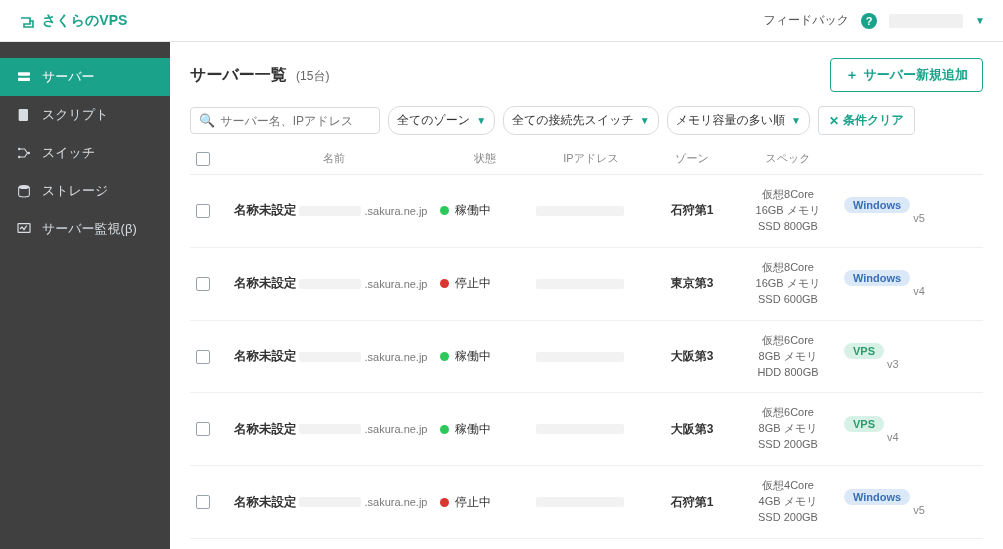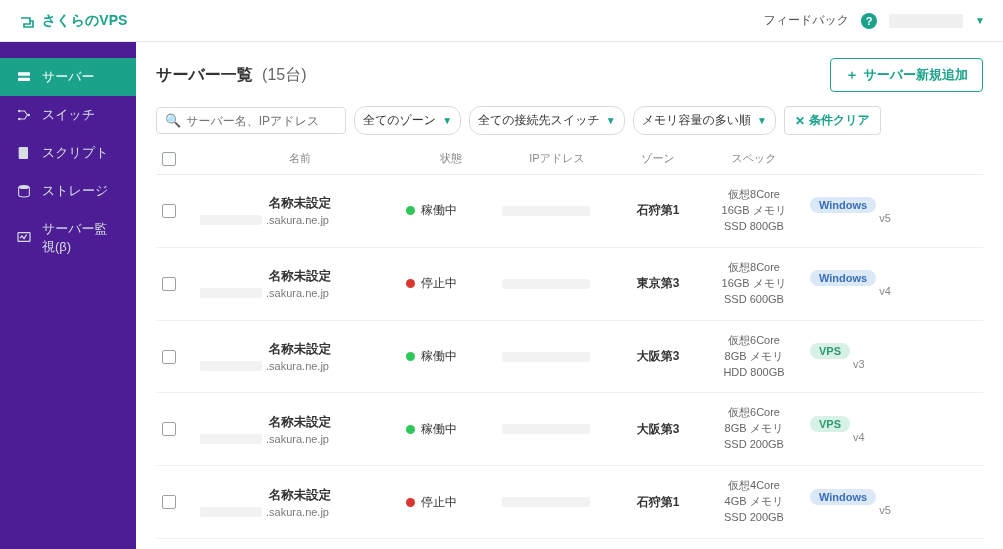--- a/index.html
+++ b/index.html
@@ -5,41 +5,41 @@
 * { margin: 0; padding: 0; box-sizing: border-box; }
 body { font-family: -apple-system, "Hiragino Sans", sans-serif; font-size: 12px; color: #333; background: #fff; width: 1003px; height: 549px; overflow: hidden; }
 .topbar { height: 42px; display: flex; align-items: center; justify-content: space-between; padding: 0 18px; border-bottom: 1px solid #e5e5e5; }
 .brand { display: flex; align-items: center; gap: 6px; color: #1aa28a; font-weight: 600; font-size: 14px; }
 .brand-icon { width: 18px; height: 18px; }
 .top-right { display: flex; align-items: center; gap: 12px; font-size: 12px; color: #555; text-align: center; }
 .help-icon { width: 16px; height: 16px; border-radius: 50%; background: #1aa28a; color: #fff; display: flex; align-items: center; justify-content: center; font-size: 11px; font-weight: bold; }
 .acct { width: 74px; height: 14px; background: #f0f0f0; border-radius: 2px; }
 .chev { color: #1aa28a; font-size: 10px; }
 .shell { display: flex; height: calc(100% - 42px); }
-.sidebar { width: 136px; background: #4c1d95; padding-top: 16px; }
+.sidebar { width: 170px; background: #404040; padding-top: 16px; }
 .nav-item { display: flex; align-items: center; gap: 10px; padding: 10px 16px; color: #d7dde2; font-size: 13px; cursor: pointer; }
 .nav-item.active { background: #1aa28a; color: #fff; }
 .nav-icon { width: 16px; height: 16px; display: flex; align-items: center; justify-content: center; }
 .main { flex: 1; padding: 16px 20px; overflow-y: auto; }
 .page-head { display: flex; align-items: center; justify-content: space-between; margin-bottom: 14px; }
 .page-title { font-size: 16px; font-weight: 700; }
-.page-count { font-size: 16px; color: #666; margin-left: 6px; font-weight: 400; margin-top: 8px; }
+.page-count { font-size: 12px; color: #666; margin-left: 6px; font-weight: 400; margin-top: 8px; }
 .add-btn { border: 1px solid #1aa28a; color: #1aa28a; padding: 7px 14px; border-radius: 4px; background: #fff; font-size: 13px; font-weight: 600; cursor: pointer; display: flex; align-items: center; gap: 5px; }
 .filters { display: flex; gap: 8px; margin-bottom: 8px; align-items: center; }
 .search { flex: none; width: 190px; border: 1px solid #d6dbdf; border-radius: 4px; padding: 5px 8px; display: flex; align-items: center; gap: 5px; }
 .search input { border: none; outline: none; width: 100%; font-size: 12px; color: #333; }
 .search-icon { color: #1aa28a; font-size: 13px; }
 .sel { border: 1px solid #d6dbdf; border-radius: 12px; padding: 5px 8px; display: flex; align-items: center; gap: 6px; background: #fff; font-size: 12px; cursor: pointer; }
 .sel .chev { color: #1aa28a; }
 .clear-btn { border: 1px solid #d6dbdf; color: #1aa28a; padding: 5px 10px; border-radius: 4px; background: #fff; font-size: 12px; display: flex; align-items: center; gap: 4px; cursor: pointer; font-weight: 600; }
 .tbl-head, .tbl-row { display: grid; grid-template-columns: 32px 200px 90px 110px 80px 100px 110px; align-items: center; gap: 6px; padding: 8px 6px; text-align: center; }
 .tbl-head { color: #888; font-size: 11px; border-bottom: 1px solid #ececec; }
 .tbl-row { border-bottom: 1px solid #f0f0f0; padding-top: 12px; padding-bottom: 12px; }
 .chk { width: 14px; height: 14px; border: 1.5px solid #9aa2a8; border-radius: 2px; background: #fff; }
-.name-col { display: flex; flex-direction: column; gap: 2px; }
+.name-col { display: flex; gap: 2px; }
 .name-main { font-weight: 700; font-size: 12.5px; }
 .name-sub { display: flex; align-items: center; gap: 4px; }
 .name-mask { width: 62px; height: 10px; background: #f2f2f2; border-radius: 2px; }
 .name-dom { font-size: 11px; color: #7a7a7a; }
 .status { display: flex; align-items: center; gap: 6px; font-size: 12px; }
 .dot { width: 9px; height: 9px; border-radius: 50%; }
 .dot.green { background: #2ec759; }
 .dot.red { background: #d9362f; }
 .ip-mask { width: 88px; height: 10px; background: #f2f2f2; border-radius: 2px; }
 .zone { font-weight: 700; font-size: 12px; }
@@ -75,35 +75,35 @@
           <svg viewBox="0 0 24 24" width="16" height="16" fill="currentColor">
             <rect x="3" y="5" width="18" height="5" rx="1"></rect>
             <rect x="3" y="13" width="18" height="5" rx="1"></rect>
           </svg>
         </span>
         <span>サーバー</span>
       </div>
       <div class="nav-item">
         <span class="nav-icon">
           <svg viewBox="0 0 24 24" width="16" height="16" fill="currentColor">
+            <rect x="4" y="3" width="14" height="18" rx="2"></rect>
+          </svg>
+        </span>
+        <span>スクリプト</span>
+      </div>
+      <div class="nav-item">
+        <span class="nav-icon">
+          <svg viewBox="0 0 24 24" width="16" height="16" fill="currentColor">
             <circle cx="5" cy="6" r="2"></circle>
             <circle cx="5" cy="18" r="2"></circle>
             <circle cx="19" cy="12" r="2"></circle>
             <path d="M7 6h6l4 6-4 6H7" stroke="currentColor" fill="none" stroke-width="1.6"></path>
           </svg>
         </span>
         <span>スイッチ</span>
-      </div>
-      <div class="nav-item">
-        <span class="nav-icon">
-          <svg viewBox="0 0 24 24" width="16" height="16" fill="currentColor">
-            <rect x="4" y="3" width="14" height="18" rx="2"></rect>
-          </svg>
-        </span>
-        <span>スクリプト</span>
       </div>
       <div class="nav-item">
         <span class="nav-icon">
           <svg viewBox="0 0 24 24" width="16" height="16" fill="currentColor">
             <ellipse cx="12" cy="6" rx="8" ry="3"></ellipse>
             <path d="M4 6v12c0 1.7 3.6 3 8 3s8-1.3 8-3V6" fill="none" stroke="currentColor" stroke-width="1.6"></path>
           </svg>
         </span>
         <span>ストレージ</span>
       </div>

